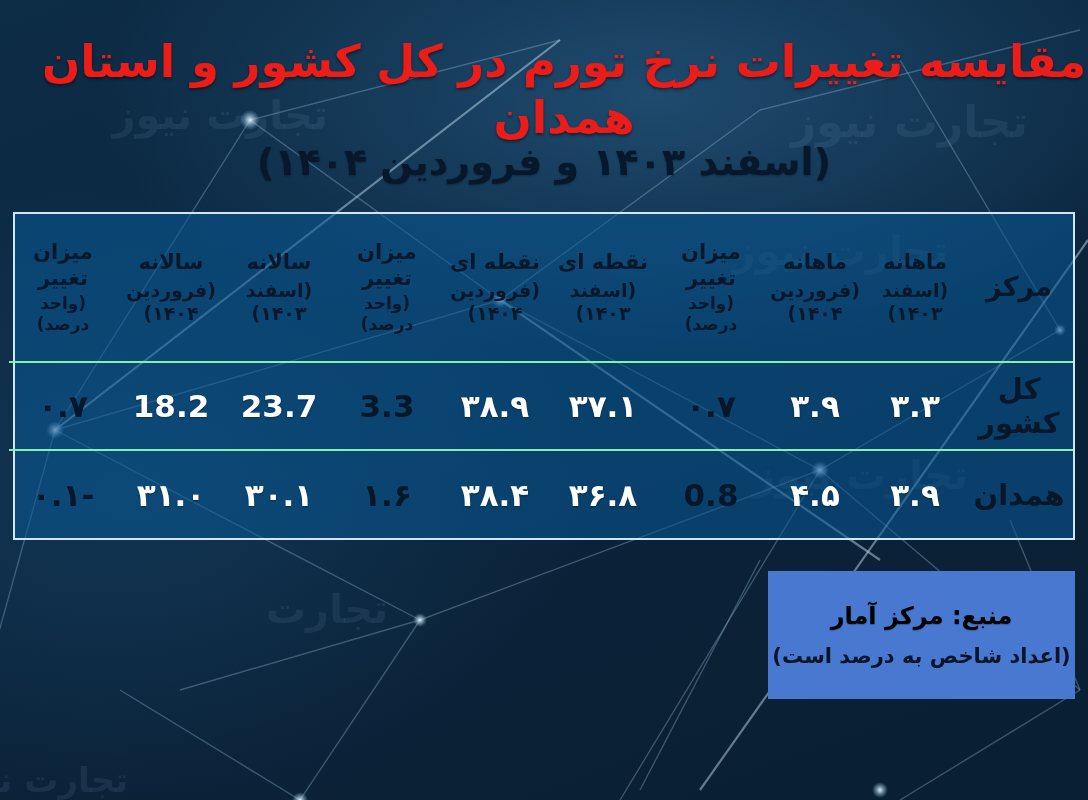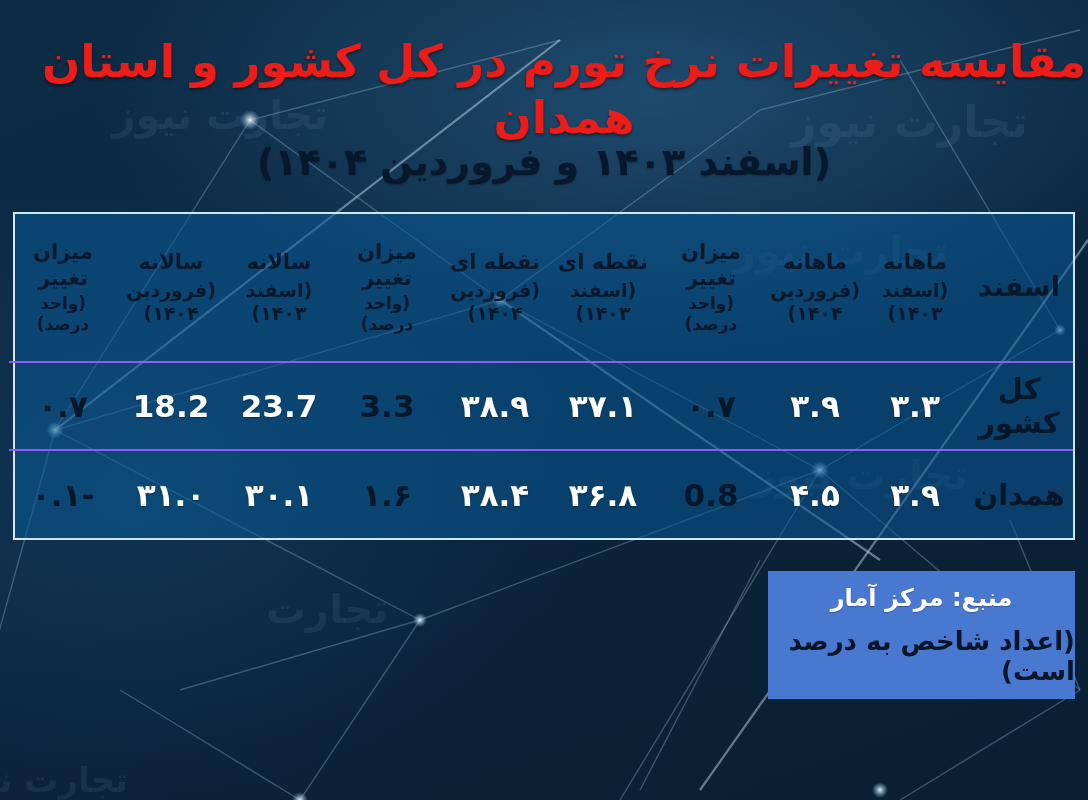--- a/index.html
+++ b/index.html
@@ -81,21 +81,21 @@
   }
   table {
     width: 100%;
     border-collapse: collapse;
     table-layout: fixed;
   }
   th, td {
     text-align: center;
     vertical-align: middle;
     color: #08182c;
-    border-bottom: 2px solid #8b5cf6;
+    border-bottom: 2px solid #86efac;
     padding: 0;
   }
   tr:last-child td { border-bottom: none; }
 
   thead tr { height: 148px; }
   tbody tr { height: 88px; }
 
   th {
     font-size: 21px;
     font-weight: bold;
@@ -154,28 +154,28 @@
     width: 307px;
     height: 128px;
     background: #4878d0;
     display: flex;
     flex-direction: column;
     align-items: center;
     justify-content: center;
     gap: 14px;
   }
   .source-main {
-    color: #ffffff;
+    color: #000000;
     font-size: 24px;
     font-weight: bold;
     text-shadow: 0 1px 1px rgba(0,0,0,0.25);
   }
   .source-note {
     color: #0a1528;
-    font-size: 26px;
+    font-size: 21px;
     font-weight: bold;
   }
 </style>
 </head>
 <body>
 
 <div class="bg"></div>
 
 <svg class="bg-net" viewBox="0 0 1088 800" preserveAspectRatio="none">
   <defs>
@@ -243,21 +243,21 @@
         <col class="c4">
       <col class="c5">
         <col class="c6">
         <col class="c7">
         <col class="c8">
         <col class="c9">
     </colgroup>
     <thead>
       <tr>
         <th>
-          <span class="col-head">اسفند</span>
+          <span class="col-head">مرکز</span>
         </th>
         <th>
           <span>ماهانه</span>
           <span class="sub">(اسفند ۱۴۰۳)</span>
         </th>
         <th>
           <span>ماهانه</span>
           <span class="sub">(فروردین ۱۴۰۴)</span>
         </th>
         <th>

